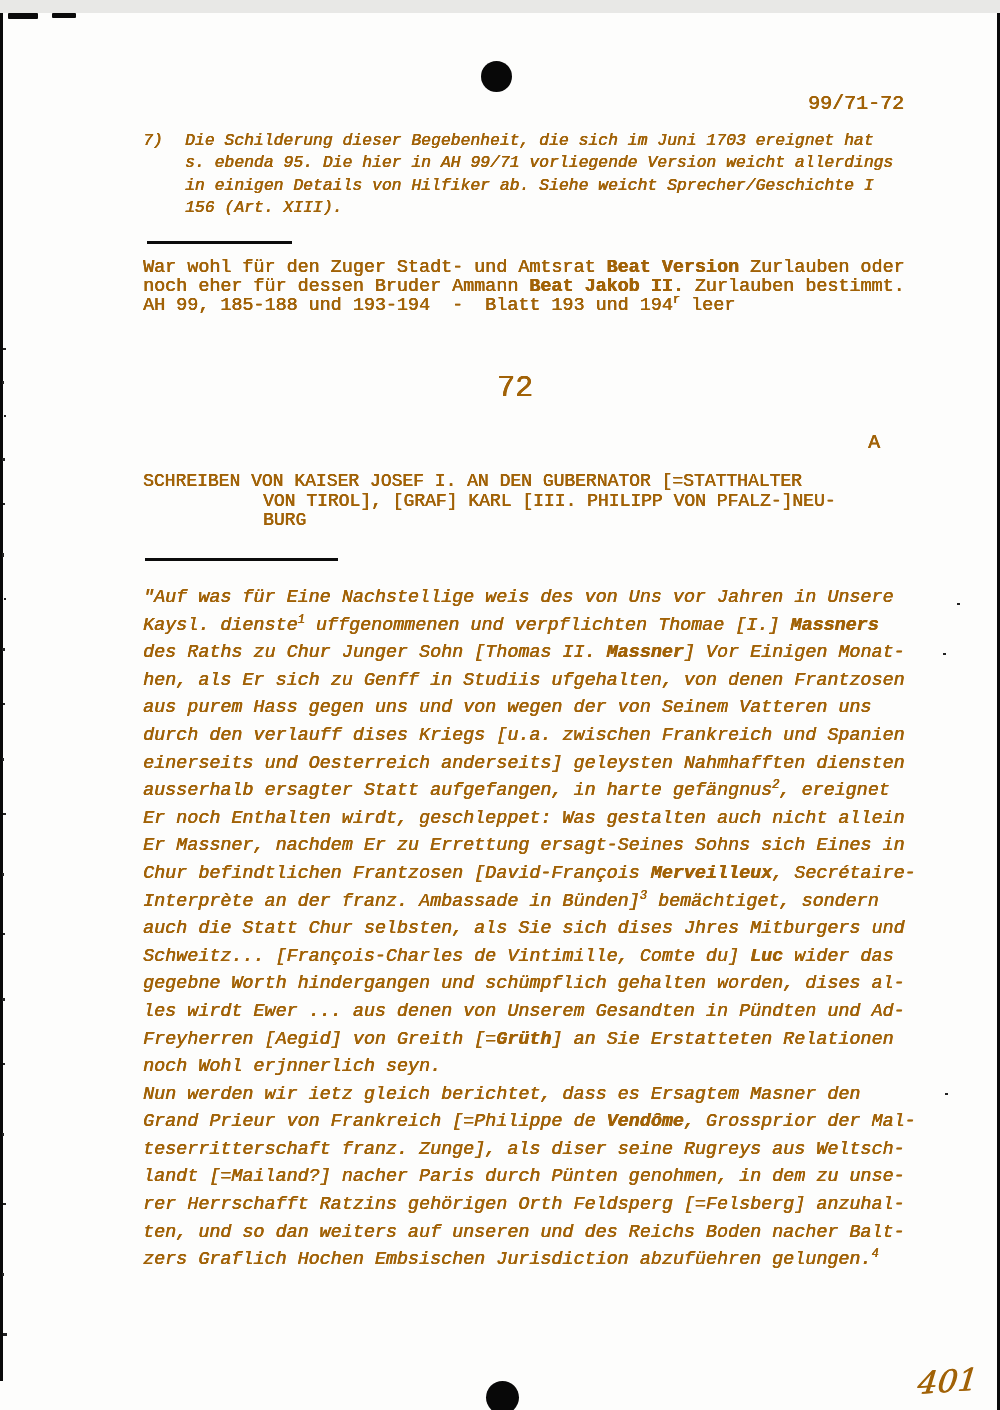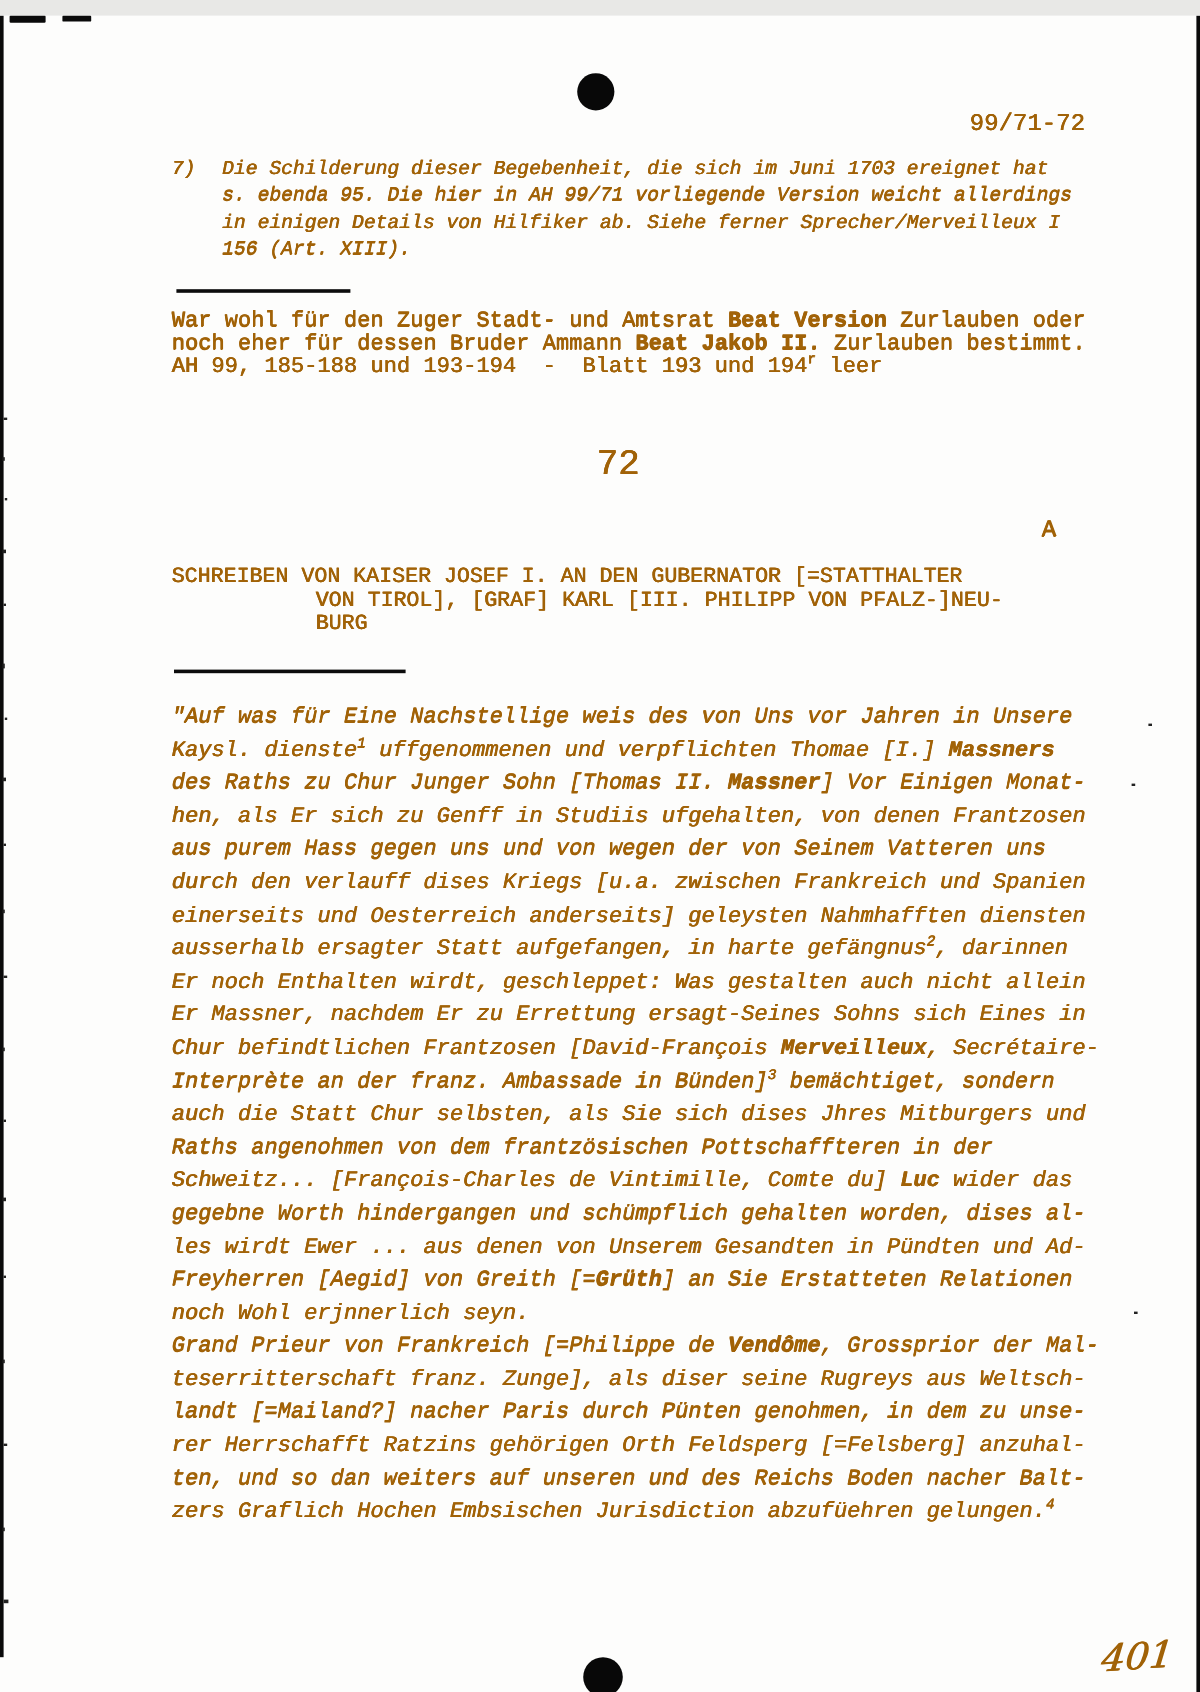--- a/index.html
+++ b/index.html
@@ -89,21 +89,21 @@
       <div class="speck" style="left: 945px; top: 1080px; width: 3px; height: 2px;"></div>
     </div>
 
   <div class="header-ref">99/71-72</div>
 
   <div class="footnote">
     <span class="marker">7)</span>
     <div class="fn-lines">
         <div class="tline"><span>Die Schilderung dieser Begebenheit, die sich im Juni 1703 ereignet hat</span></div>
         <div class="tline"><span>s. ebenda 95. Die hier in AH 99/71 vorliegende Version weicht allerdings</span></div>
-        <div class="tline"><span>in einigen Details von Hilfiker ab. Siehe ferner Sprecher/Merveilleux I</span></div>
+        <div class="tline"><span>in einigen Details von Hilfiker ab. Siehe weicht Sprecher/Geschichte I</span></div>
         <div class="tline"><span>156 (Art. XIII).</span></div>
       </div>
   </div>
 
   <div class="rule rule-1"></div>
 
   <div class="archival-note">
       <div class="tline"><span>War wohl für den Zuger Stadt- und Amtsrat </span><span class="b">Beat Version</span><span> Zurlauben oder</span></div>
       <div class="tline"><span>noch eher für dessen Bruder Ammann </span><span class="b">Beat Jakob II.</span><span> Zurlauben bestimmt.</span></div>
       <div class="tline"><span>AH 99, 185-188 und 193-194  -  Blatt 193 und 194</span><sup>r</sup><span> leer</span></div>
@@ -124,32 +124,32 @@
   <div class="rule rule-2"></div>
 
   <div class="body">
       <div class="tline"><span>"Auf was für Eine Nachstellige weis des von Uns vor Jahren in Unsere</span></div>
       <div class="tline"><span>Kaysl. dienste</span><sup>1</sup><span> uffgenommenen und verpflichten Thomae [I.] </span><span class="b">Massners</span></div>
       <div class="tline"><span>des Raths zu Chur Junger Sohn [Thomas II. </span><span class="b">Massner</span><span>] Vor Einigen Monat-</span></div>
       <div class="tline"><span>hen, als Er sich zu Genff in Studiis ufgehalten, von denen Frantzosen</span></div>
       <div class="tline"><span>aus purem Hass gegen uns und von wegen der von Seinem Vatteren uns</span></div>
       <div class="tline"><span>durch den verlauff dises Kriegs [u.a. zwischen Frankreich und Spanien</span></div>
       <div class="tline"><span>einerseits und Oesterreich anderseits] geleysten Nahmhafften diensten</span></div>
-      <div class="tline"><span>ausserhalb ersagter Statt aufgefangen, in harte gefängnus</span><sup>2</sup><span>, darinnen</span></div>
+      <div class="tline"><span>ausserhalb ersagter Statt aufgefangen, in harte gefängnus</span><sup>2</sup><span>, ereignet</span></div>
       <div class="tline"><span>Er noch Enthalten wirdt, geschleppet: Was gestalten auch nicht allein</span></div>
       <div class="tline"><span>Er Massner, nachdem Er zu Errettung ersagt-Seines Sohns sich Eines in</span></div>
       <div class="tline"><span>Chur befindtlichen Frantzosen [David-François </span><span class="b">Merveilleux</span><span>, Secrétaire-</span></div>
       <div class="tline"><span>Interprète an der franz. Ambassade in Bünden]</span><sup>3</sup><span> bemächtiget, sondern</span></div>
       <div class="tline"><span>auch die Statt Chur selbsten, als Sie sich dises Jhres Mitburgers und</span></div>
-      <div class="tline"><span>Raths angenohmen von dem frantzösischen Pottschaffteren in der</span></div>
       <div class="tline"><span>Schweitz... [François-Charles de Vintimille, Comte du] </span><span class="b">Luc</span><span> wider das</span></div>
       <div class="tline"><span>gegebne Worth hindergangen und schümpflich gehalten worden, dises al-</span></div>
       <div class="tline"><span>les wirdt Ewer ... aus denen von Unserem Gesandten in Pündten und Ad-</span></div>
       <div class="tline"><span>Freyherren [Aegid] von Greith [=</span><span class="b">Grüth</span><span>] an Sie Erstatteten Relationen</span></div>
       <div class="tline"><span>noch Wohl erjnnerlich seyn.</span></div>
+      <div class="tline"><span>Nun werden wir ietz gleich berichtet, dass es Ersagtem Masner den</span></div>
       <div class="tline"><span>Grand Prieur von Frankreich [=Philippe de </span><span class="b">Vendôme</span><span>, Grossprior der Mal-</span></div>
       <div class="tline"><span>teserritterschaft franz. Zunge], als diser seine Rugreys aus Weltsch-</span></div>
       <div class="tline"><span>landt [=Mailand?] nacher Paris durch Pünten genohmen, in dem zu unse-</span></div>
       <div class="tline"><span>rer Herrschafft Ratzins gehörigen Orth Feldsperg [=Felsberg] anzuhal-</span></div>
       <div class="tline"><span>ten, und so dan weiters auf unseren und des Reichs Boden nacher Balt-</span></div>
       <div class="tline"><span>zers Graflich Hochen Embsischen Jurisdiction abzufüehren gelungen.</span><sup>4</sup></div>
     </div>
 
   <div class="handwritten">401</div>
 

